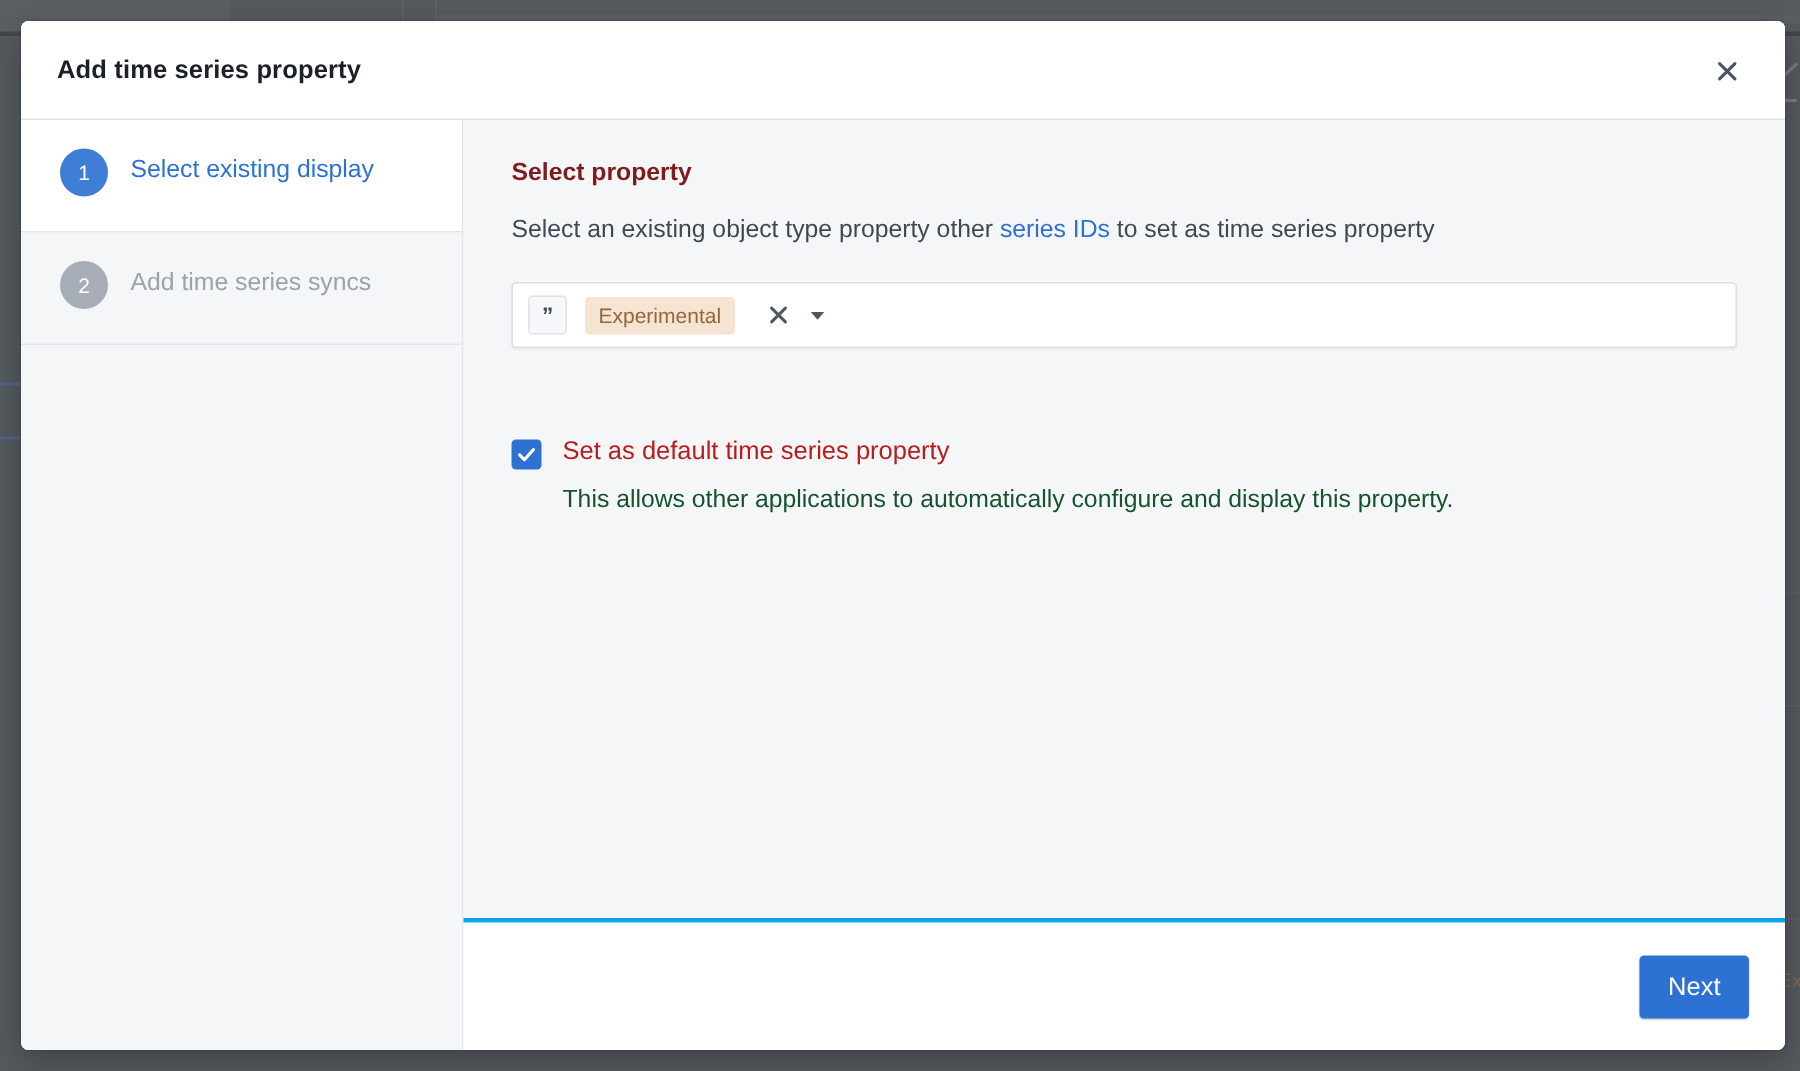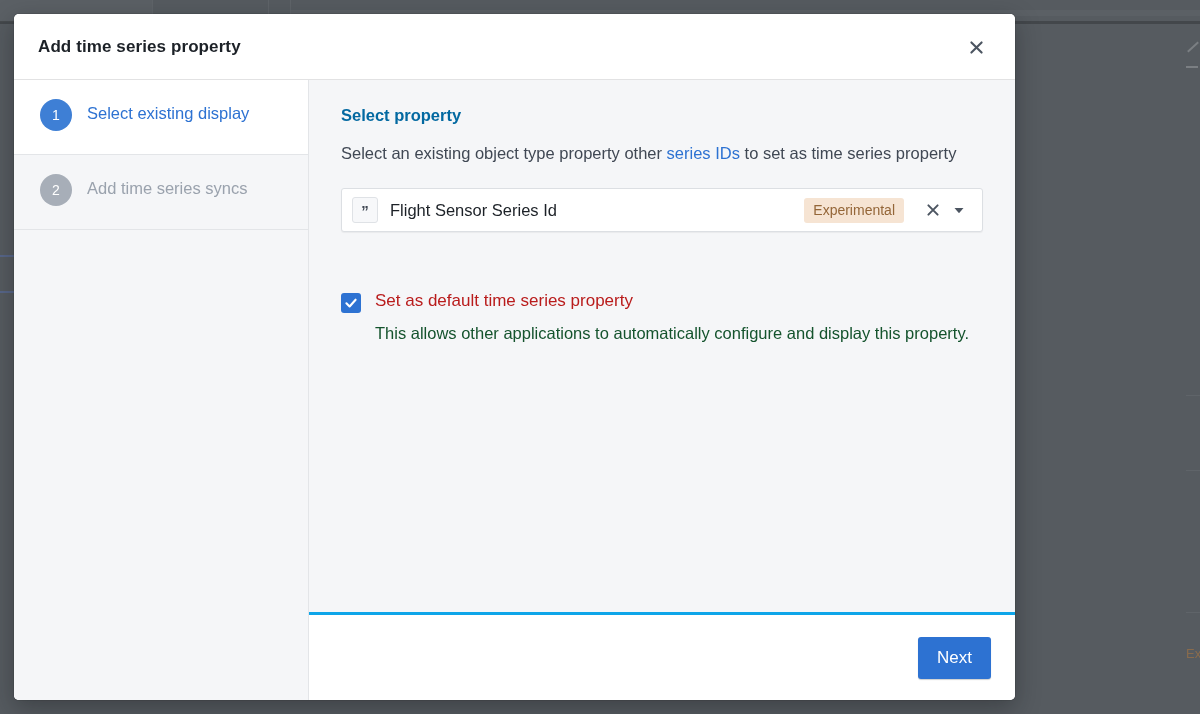--- a/index.html
+++ b/index.html
@@ -53,21 +53,21 @@
     letter-spacing: 0.2px;
     white-space: nowrap;
     overflow: hidden;
   }
 
   
   .dialog {
     position: absolute;
     left: 14px;
     top: 14px;
-    width: 1001px;
+    width: 1176px;
     height: 686px;
     background: #ffffff;
     border-radius: 5px;
     box-shadow: 0 0 0 1px rgba(17,20,24,0.10), 0 8px 24px rgba(17,20,24,0.35);
     display: flex;
     flex-direction: column;
     overflow: hidden;
   }
 
   .dialog-header {
@@ -168,21 +168,21 @@
   .content {
     flex: 1;
     background: #f5f6f8;
     padding: 26px 32px 20px 32px;
     min-height: 0;
     overflow: hidden;
   }
   .section-title {
     font-size: 16.5px;
     font-weight: bold;
-    color: #0369a1;
+    color: #7f1d1d;
     margin: 0 0 18px 0;
   }
   .section-desc {
     font-size: 16.5px;
     color: #404854;
     margin: 0 0 24px 0;
     line-height: 1.3;
   }
   .link {
     color: #2d72d2;
@@ -357,21 +357,20 @@
 
       <div class="content-col">
         <div class="content">
 
           <h2 class="section-title">Select property</h2>
 
           <p class="section-desc"><span>Select an existing object type property other </span><a class="link" href="#">series IDs</a><span> to set as time series property</span></p>
 
           <div class="select-control">
             <div class="type-icon">”</div>
-            <div class="select-value">Flight Sensor Series Id</div>
             <div class="tag-experimental">Experimental</div>
             <div class="icon-btn">
               <svg width="14" height="14" viewBox="0 0 14 14" aria-hidden="true">
                 <path d="M2.4 2.4 L11.6 11.6 M11.6 2.4 L2.4 11.6" stroke="#4c5561" stroke-width="2" stroke-linecap="round"></path>
               </svg>
             </div>
             <div class="icon-btn">
               <svg width="14" height="14" viewBox="0 0 14 14" aria-hidden="true">
                 <path d="M2.5 5 L11.5 5 L7 10.2 Z" fill="#4c5561"></path>
               </svg>

